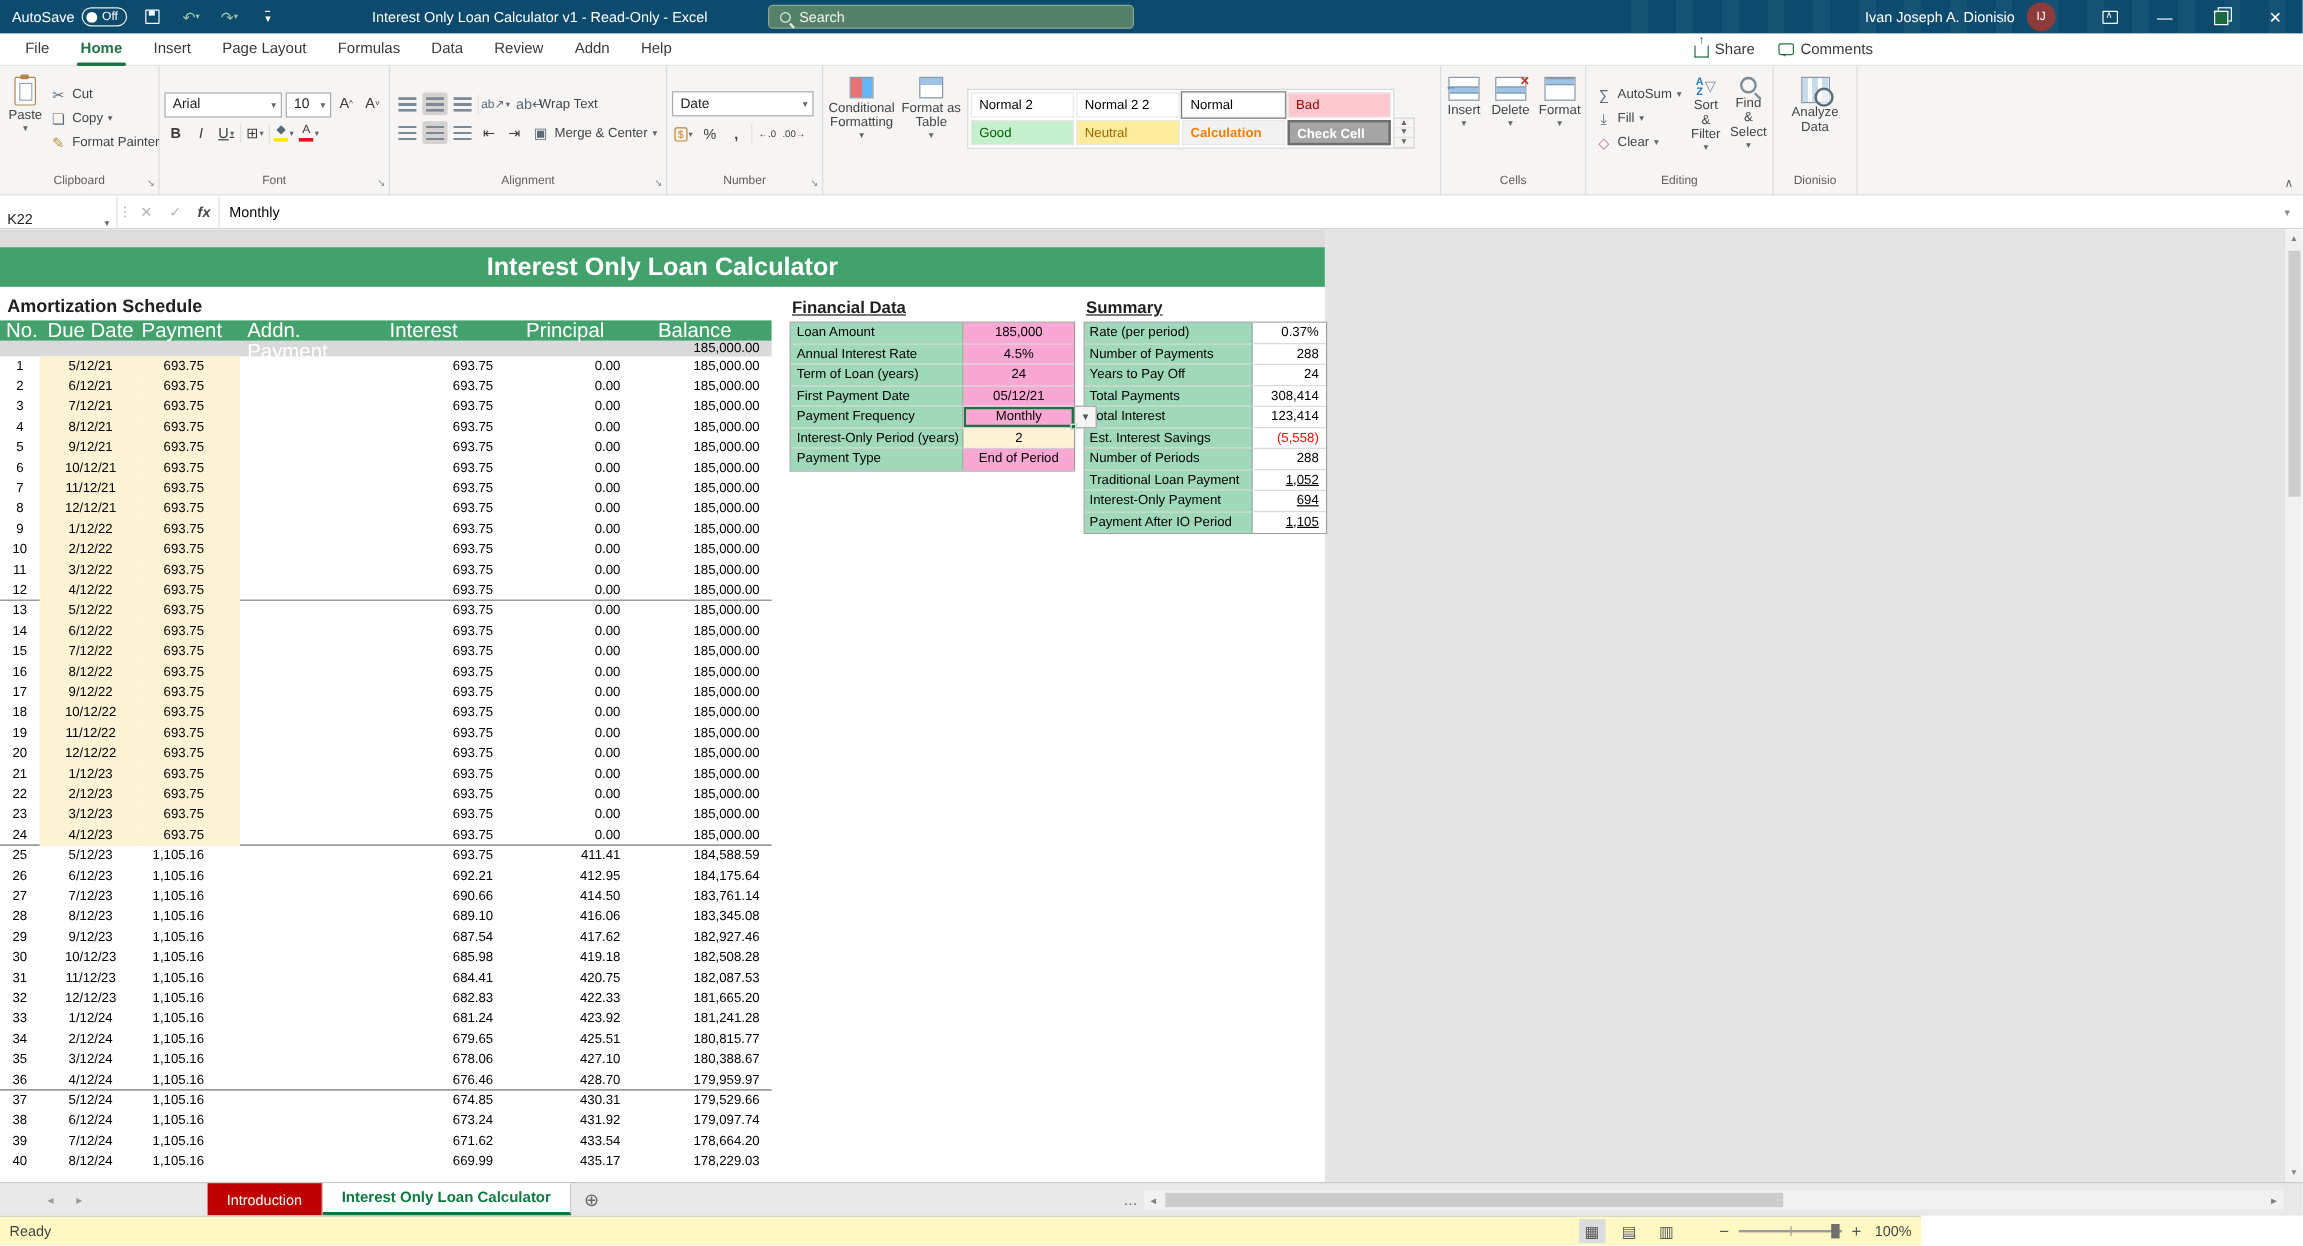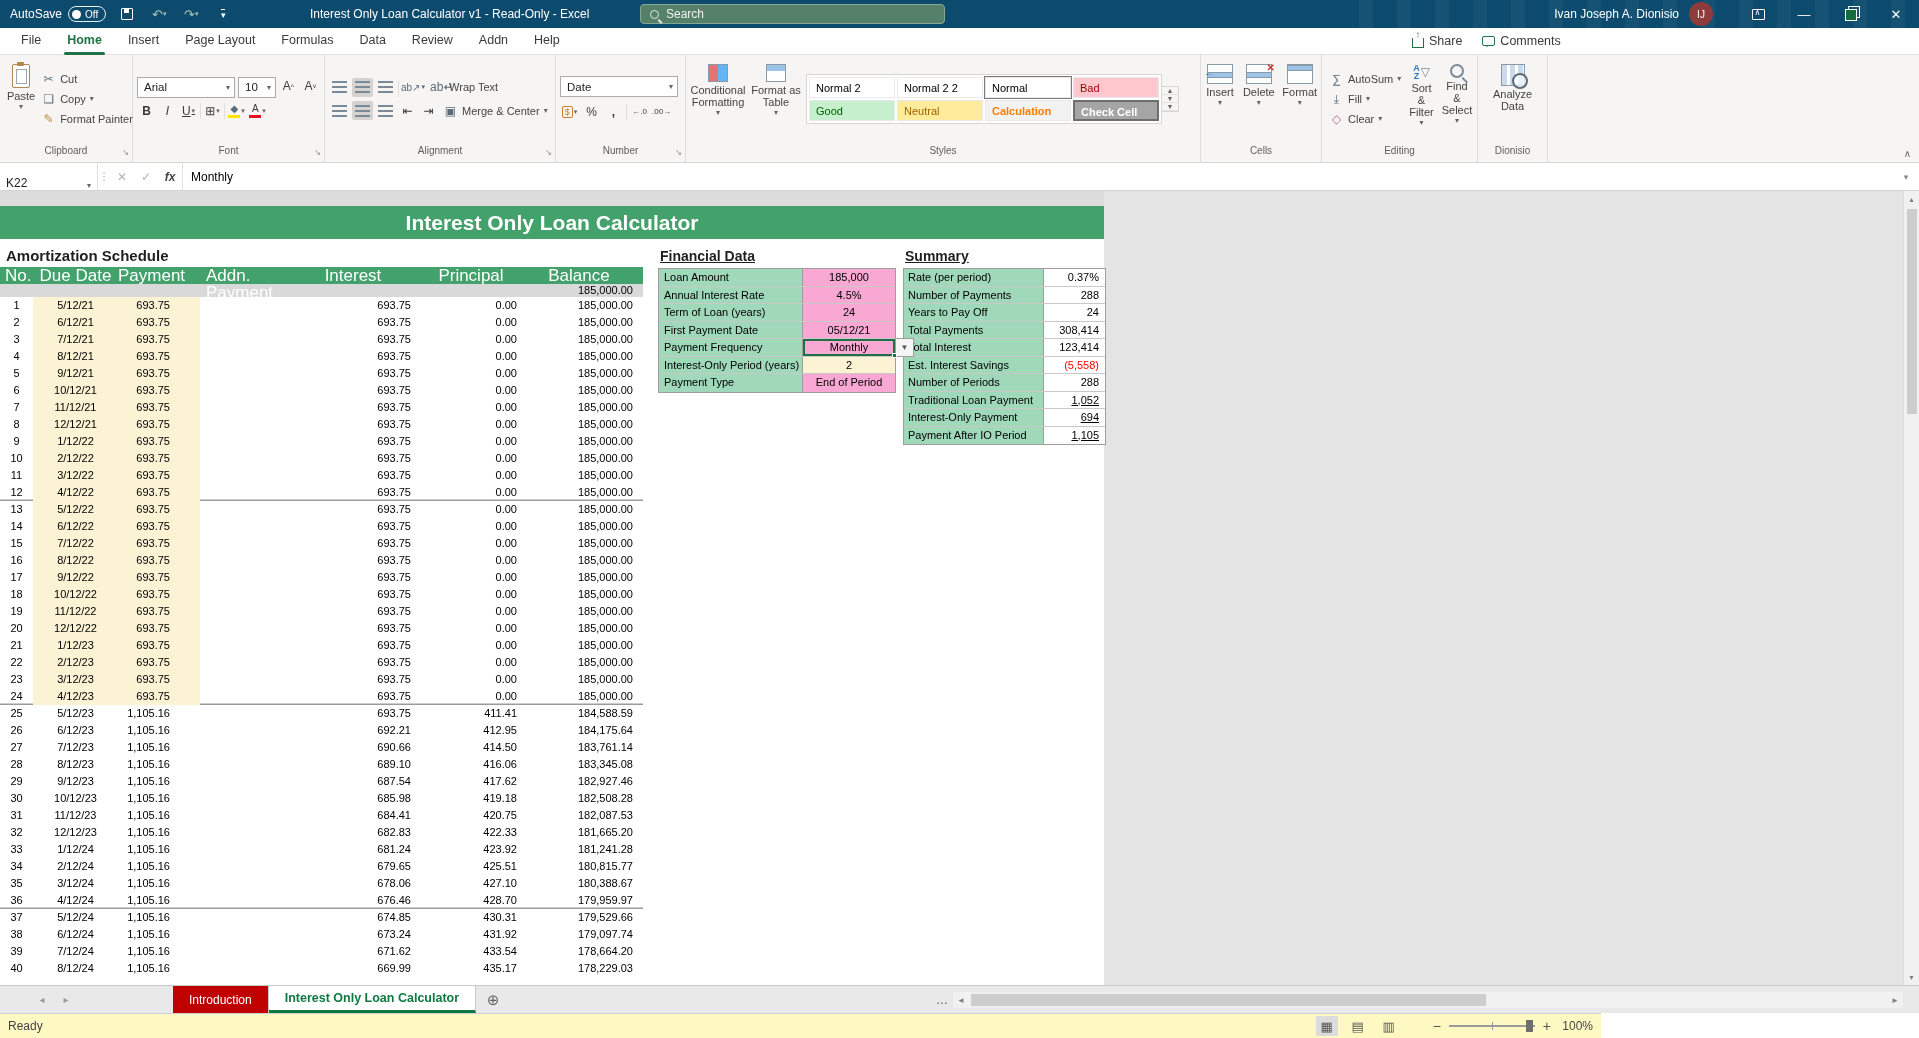--- a/index.html
+++ b/index.html
@@ -304,21 +304,21 @@
         </div>
       </div>
       <div class="rg-label">
           <span>Font</span>
           <span class="launcher">↘</span>
         </div>
     </div>
 
     <div class="rgroup" style="width:231px">
       <div class="rg-body" style="flex-direction:column;align-items:stretch;gap:4px;justify-content:center">
-        <div style="display:flex;align-items:flex-end;gap:2px">
+        <div style="display:flex;align-items:center;gap:2px">
           <div class="albtn">
               <span class="alicon"></span>
             </div>
           <div class="albtn on">
               <span class="alicon"></span>
             </div>
           <div class="albtn">
               <span class="alicon"></span>
             </div>
           <div style="width:1px;height:16px;background:#e1dfdd"></div>
@@ -385,41 +385,38 @@
         <div class="bigbtn stylebig">
           <span style="width:20px;height:18px;background:linear-gradient(90deg,#e57373 50%,#64b5f6 50%);border:1px solid #8899a8"></span>
           <span class="cap">Conditional Formatting</span>
             <span class="chev">▾</span>
         </div>
         <div class="bigbtn stylebig">
           <span style="width:20px;height:18px;background:linear-gradient(#9dc3e6 35%,#fff 35%);border:1px solid #8899a8"></span>
           <span class="cap">Format as Table</span>
             <span class="chev">▾</span>
         </div>
-        <div style="display:flex;align-items:center">
+        <div style="display:flex;align-items:flex-end">
           <div class="gallery">
               <div class="chip" style="background: rgb(255, 255, 255); color: rgb(0, 0, 0);">Normal 2</div>
               <div class="chip" style="background: rgb(255, 255, 255); color: rgb(0, 0, 0);">Normal 2 2</div>
               <div class="chip sel" style="background: rgb(255, 255, 255); color: rgb(0, 0, 0);">Normal</div>
               <div class="chip" style="background: rgb(255, 199, 206); color: rgb(156, 0, 6);">Bad</div>
               <div class="chip" style="background: rgb(198, 239, 206); color: rgb(0, 97, 0);">Good</div>
               <div class="chip" style="background: rgb(255, 235, 156); color: rgb(156, 101, 0);">Neutral</div>
               <div class="chip" style="background: rgb(242, 242, 242); color: rgb(250, 125, 0); font-weight: bold;">Calculation</div>
               <div class="chip thick" style="background: rgb(165, 165, 165); color: rgb(255, 255, 255); font-weight: bold;">Check Cell</div>
             </div>
           <div class="grail">
             <div>▲</div>
             <div>▼</div>
             <div>▼</div>
           </div>
         </div>
       </div>
-      <div class="rg-label">
-          <span>Styles</span>
-        </div>
     </div>
 
     <div class="rgroup" style="width:121px">
       <div class="rg-body" style="justify-content:center;gap:4px">
         <div class="bigbtn" style="width:36px">
             <span class="cellic ins">
               <i></i>
             </span>
             <span class="cap">Insert</span>
             <span class="chev">▾</span>

